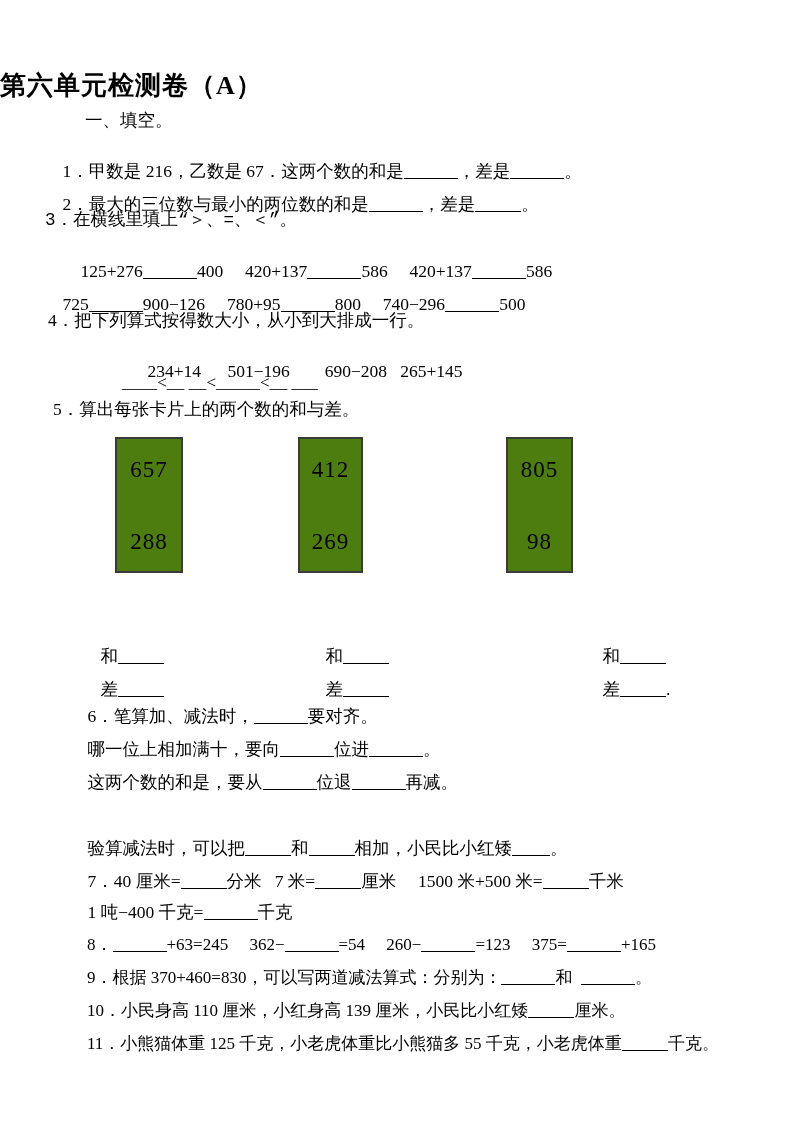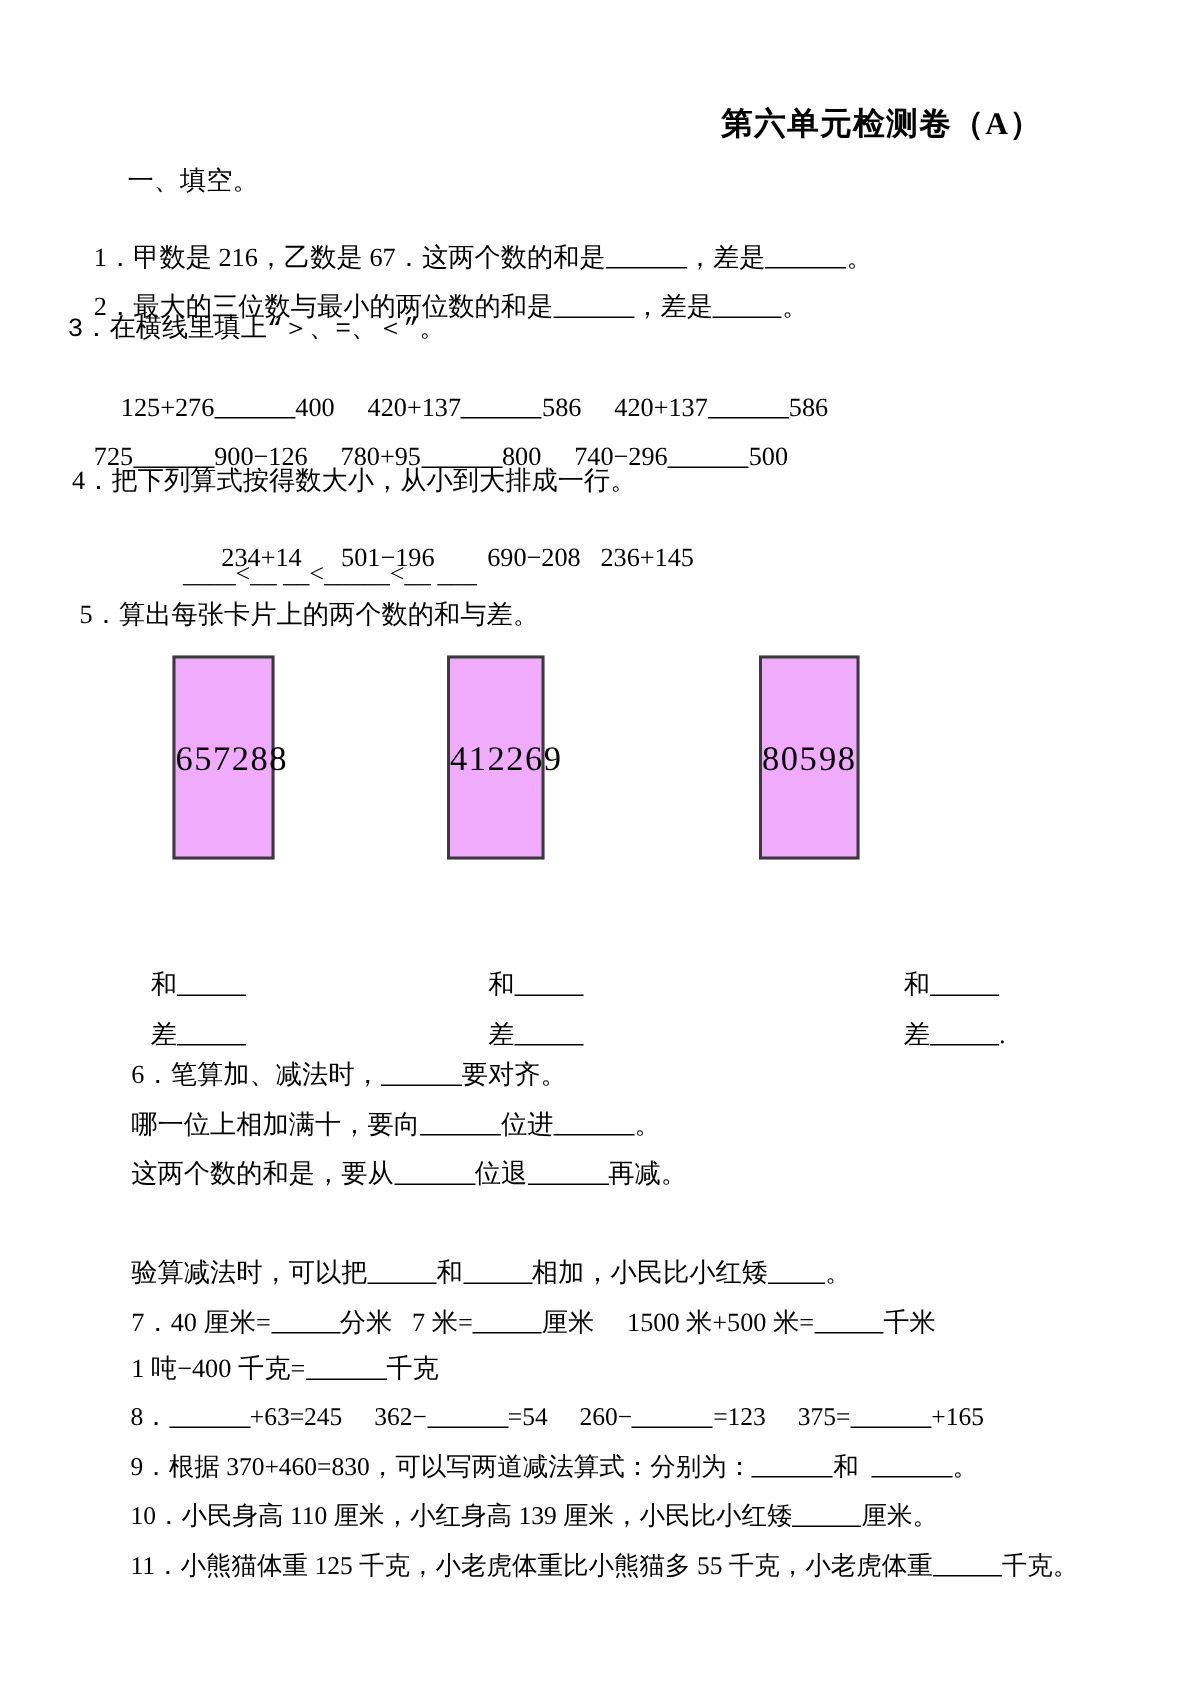--- a/index.html
+++ b/index.html
@@ -21,22 +21,22 @@
     height: 1122px;
     box-sizing: border-box;
   }
 
   
   .doc-title {
     position: absolute;
     top: 68px;
     left: 0;
     width: 695px;
-    text-align: right;
-    font-size: 21px;
+    text-align: left;
+    font-size: 26px;
     font-weight: bold;
     letter-spacing: 1px;
     font-family: "Liberation Serif", "DejaVu Serif", serif;
   }
 
   
   .row {
     position: absolute;
     font-size: 17.5px;
     line-height: 1.0;
@@ -58,24 +58,24 @@
   .order-line {
     position: absolute;
     font-size: 17.5px;
     white-space: pre;
   }
 
   
   .card {
     position: absolute;
     border: 2px solid #3a3a3a;
-    background: #f0abfc;
+    background: #4d7c0f;
     box-sizing: border-box;
     display: flex;
-    flex-direction: row;
+    flex-direction: column;
     justify-content: space-between;
     align-items: center;
     padding: 18px 0 16px 0;
   }
   .card-num {
     font-size: 23px;
     font-family: "Liberation Serif", "DejaVu Serif", serif;
     letter-spacing: 1px;
   }
 
@@ -108,21 +108,21 @@
     <span>125+276</span><span class="blank b-l"></span><span>400</span><span>     </span><span>420+137</span><span class="blank b-l"></span><span>586</span><span>     </span><span>420+137</span><span class="blank b-l"></span><span>586</span>
   </div>
 
   <div class="row" style="left:45px; top:278px;">
     <span>725</span><span class="blank b-l"></span><span>900−126</span><span>     </span><span>780+95</span><span class="blank b-l"></span><span>800</span><span>     </span><span>740−296</span><span class="blank b-l"></span><span>500</span>
   </div>
 
   <div class="row" style="left:48px; top:312px;">4．把下列算式按得数大小，从小到大排成一行。</div>
 
   <div class="row" style="left:130px; top:345px;">
-    <span>234+14</span><span>      </span><span>501−196</span><span>        </span><span>690−208</span><span>   </span><span>236+145</span>
+    <span>234+14</span><span>      </span><span>501−196</span><span>        </span><span>690−208</span><span>   </span><span>265+145</span>
   </div>
 
   <div class="order-line" style="left:122px; top:372px;">____&lt;__ __&lt;_____&lt;__ ___</div>
 
   <div class="row" style="left:53px; top:401px;">5．算出每张卡片上的两个数的和与差。</div>
 
   <div class="card" style="left:115px; top:437px; width:68px; height:136px;">
     <div class="card-num">657</div>
     <div class="card-num">288</div>
   </div>

